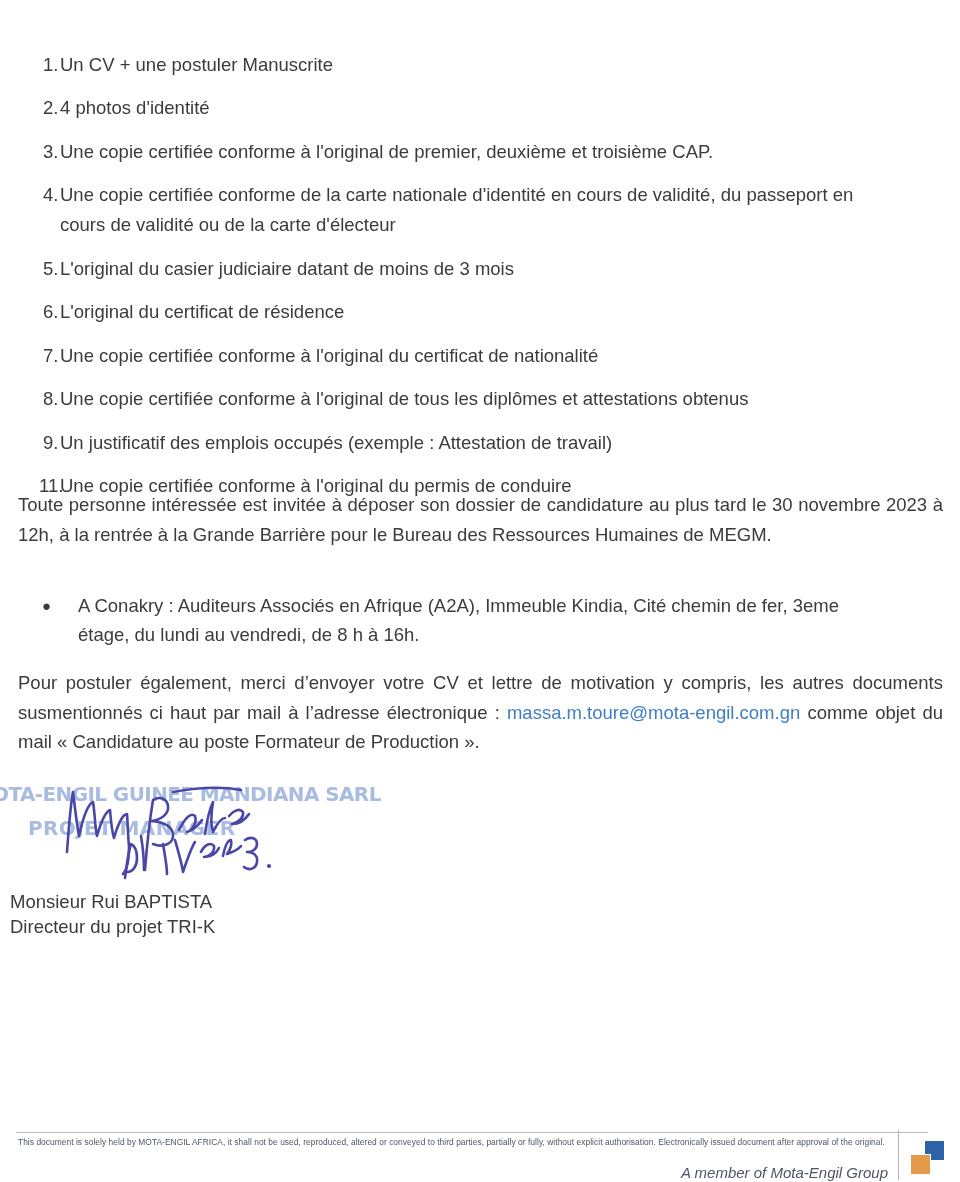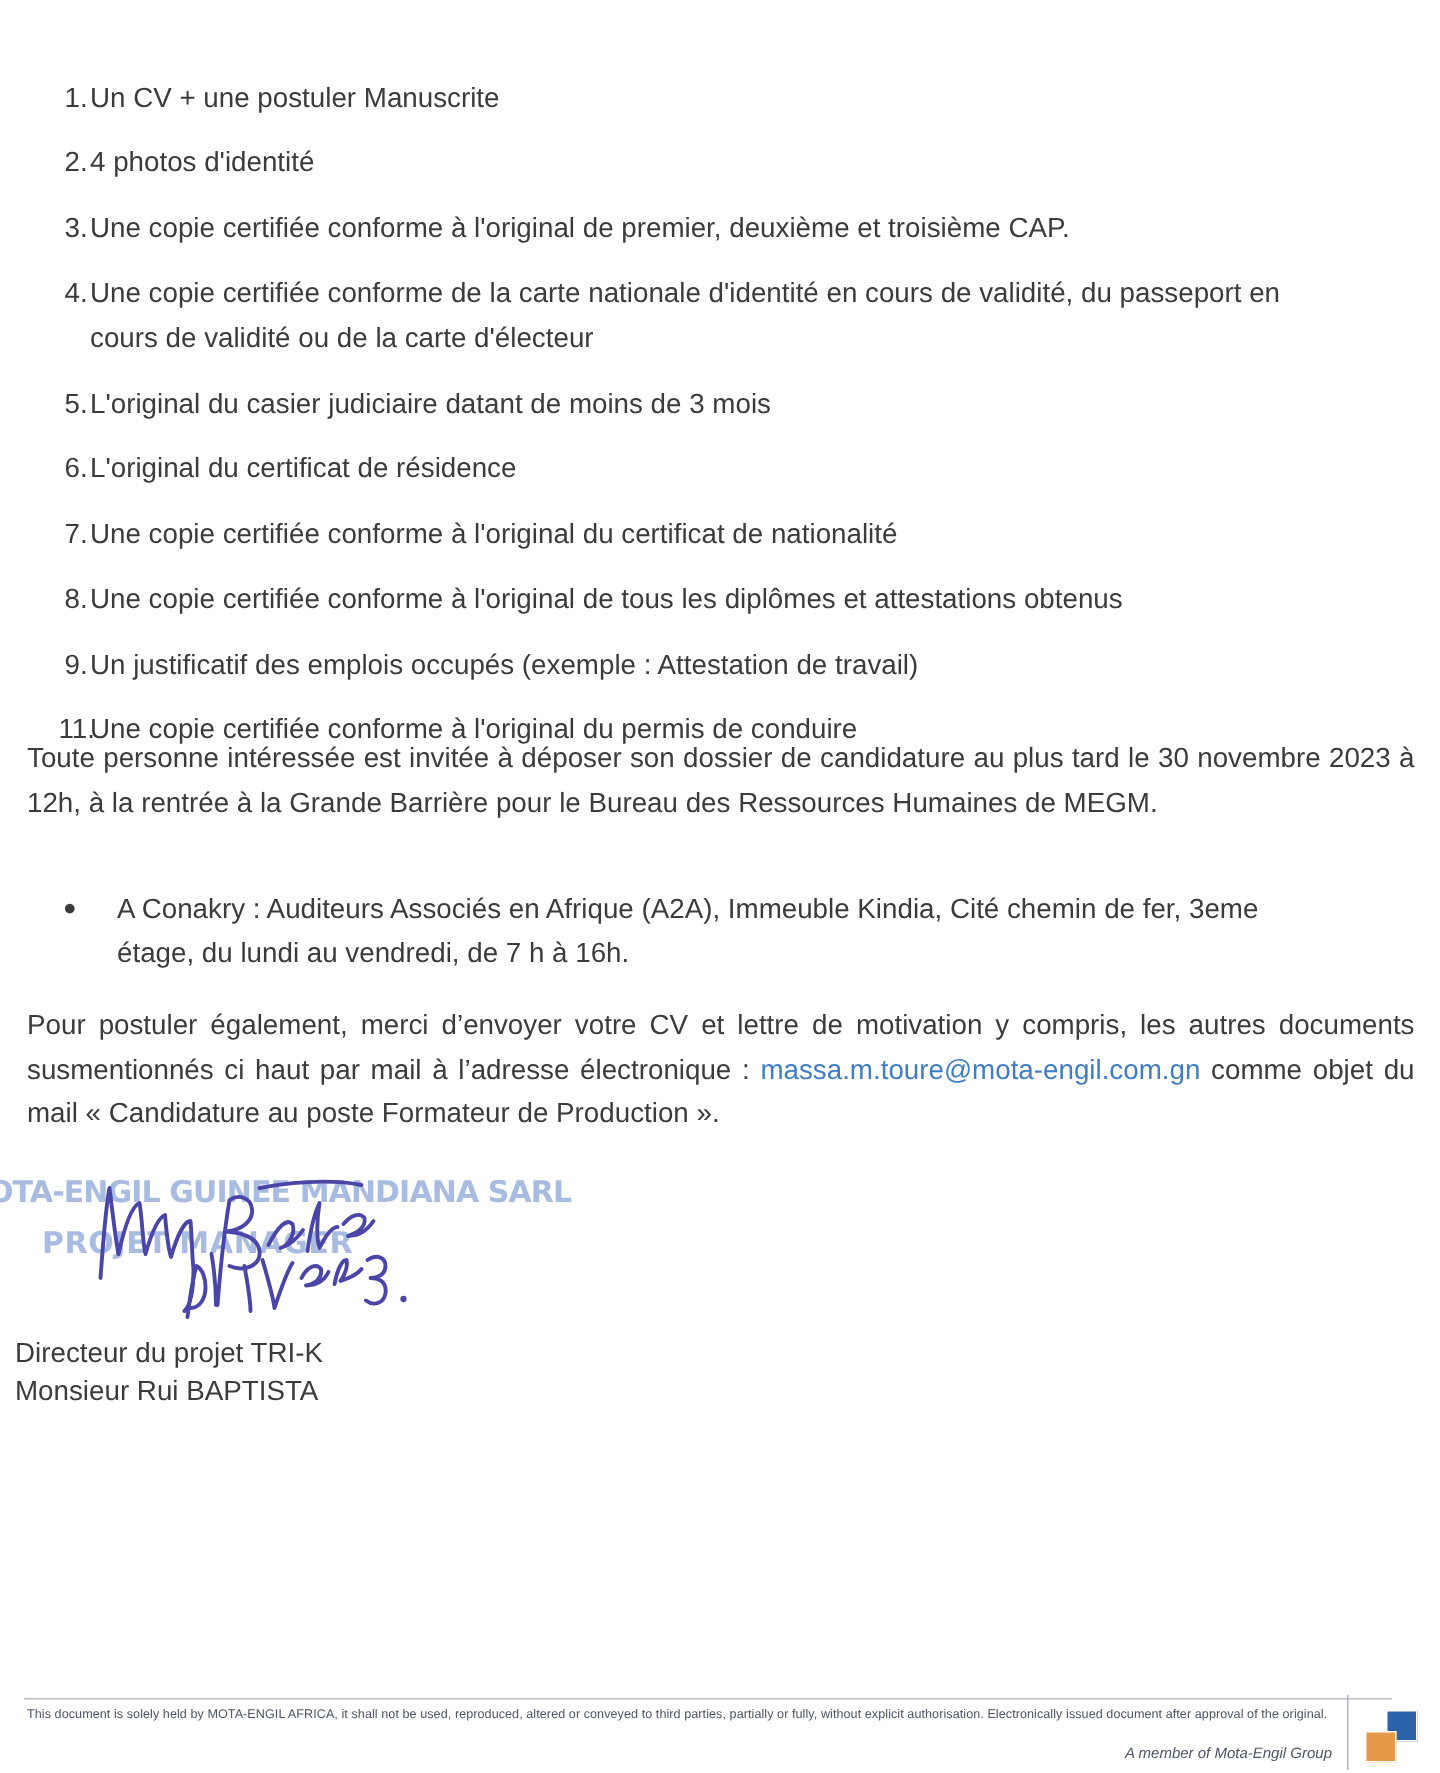--- a/index.html
+++ b/index.html
@@ -186,21 +186,21 @@
     line-height: 1.55;
     color: #4d5566;
     letter-spacing: 0.05px;
   }
   .member-line {
     position: absolute;
     left: 0;
     top: 64px;
     width: 888px;
     text-align: right;
-    font-size: 10px;
+    font-size: 15px;
     font-style: italic;
     color: #4d5566;
   }
   .logo-divider {
     position: absolute;
     left: 898px;
     top: 30px;
     width: 1px;
     height: 50px;
     background: #aeb4c2;
@@ -279,21 +279,21 @@
     <div class="req-item">
       <span class="req-num wide">11.</span>
       <span class="req-text">Une copie certifiée conforme à l'original du permis de conduire</span>
     </div>
   </div>
 
   <div class="para para-deadline">Toute personne intéressée est invitée à déposer son dossier de candidature au plus tard le 30 novembre 2023 à 12h, à la rentrée à la Grande Barrière pour le Bureau des Ressources Humaines de MEGM.</div>
 
   <div class="bullet-block">
     <span class="bullet-dot">●</span>
-    <span class="bullet-text">A Conakry : Auditeurs Associés en Afrique (A2A), Immeuble Kindia, Cité chemin de fer, 3eme étage, du lundi au vendredi, de 7 h à 16h.</span>
+    <span class="bullet-text">A Conakry : Auditeurs Associés en Afrique (A2A), Immeuble Kindia, Cité chemin de fer, 3eme étage, du lundi au vendredi, de 8 h à 16h.</span>
   </div>
 
   <div class="para para-apply"><span>Pour postuler également, merci d’envoyer votre CV et lettre de motivation y compris, les autres documents susmentionnés ci haut par mail à l’adresse électronique : </span><span class="mail-link">massa.m.toure@mota-engil.com.gn</span><span> comme objet du mail « Candidature au poste Formateur de Production ».</span></div>
 
   <div class="sig-zone">
 
     <div class="stamp" style="color: rgb(157, 179, 222);">
       <div class="stamp-line1">OTA-ENGIL GUINEE MANDIANA SARL</div>
       <div class="stamp-line2">PROJET MANAGER</div>
     </div>
@@ -311,22 +311,22 @@
         <path d="M108 70 C110 82, 112 92, 112 100"></path>
         <path d="M120 66 C124 80, 127 90, 128 98 C132 86, 136 74, 140 68"></path>
         <path d="M146 78 C150 70, 156 68, 159 72 C160 78, 155 82, 149 83 C156 83, 161 80, 164 74"></path>
         <path d="M168 82 C170 72, 173 66, 176 66 C177 70, 175 76, 172 80 C178 78, 183 76, 186 72"></path>
         <path d="M190 66 C196 62, 202 64, 202 70 C202 76, 196 78, 192 78 C198 78, 203 81, 202 88 C201 95, 194 97, 189 93"></path>
       </g>
       <circle cx="214" cy="92" r="2.1" fill="#4a46a8"></circle>
     </svg>
 
     <div class="signer-block">
+      <div>Monsieur Rui BAPTISTA</div>
       <div>Directeur du projet TRI-K</div>
-      <div>Monsieur Rui BAPTISTA</div>
     </div>
   </div>
 
   <div class="footer">
     <div class="footer-rule"></div>
     <div class="disclaimer">This document is solely held by MOTA-ENGIL AFRICA, it shall not be used, reproduced, altered or conveyed to third parties, partially or fully, without explicit authorisation. Electronically issued document after approval of the original.</div>
     <div class="member-line">A member of Mota-Engil Group</div>
     <div class="logo-divider"></div>
   </div>
 

